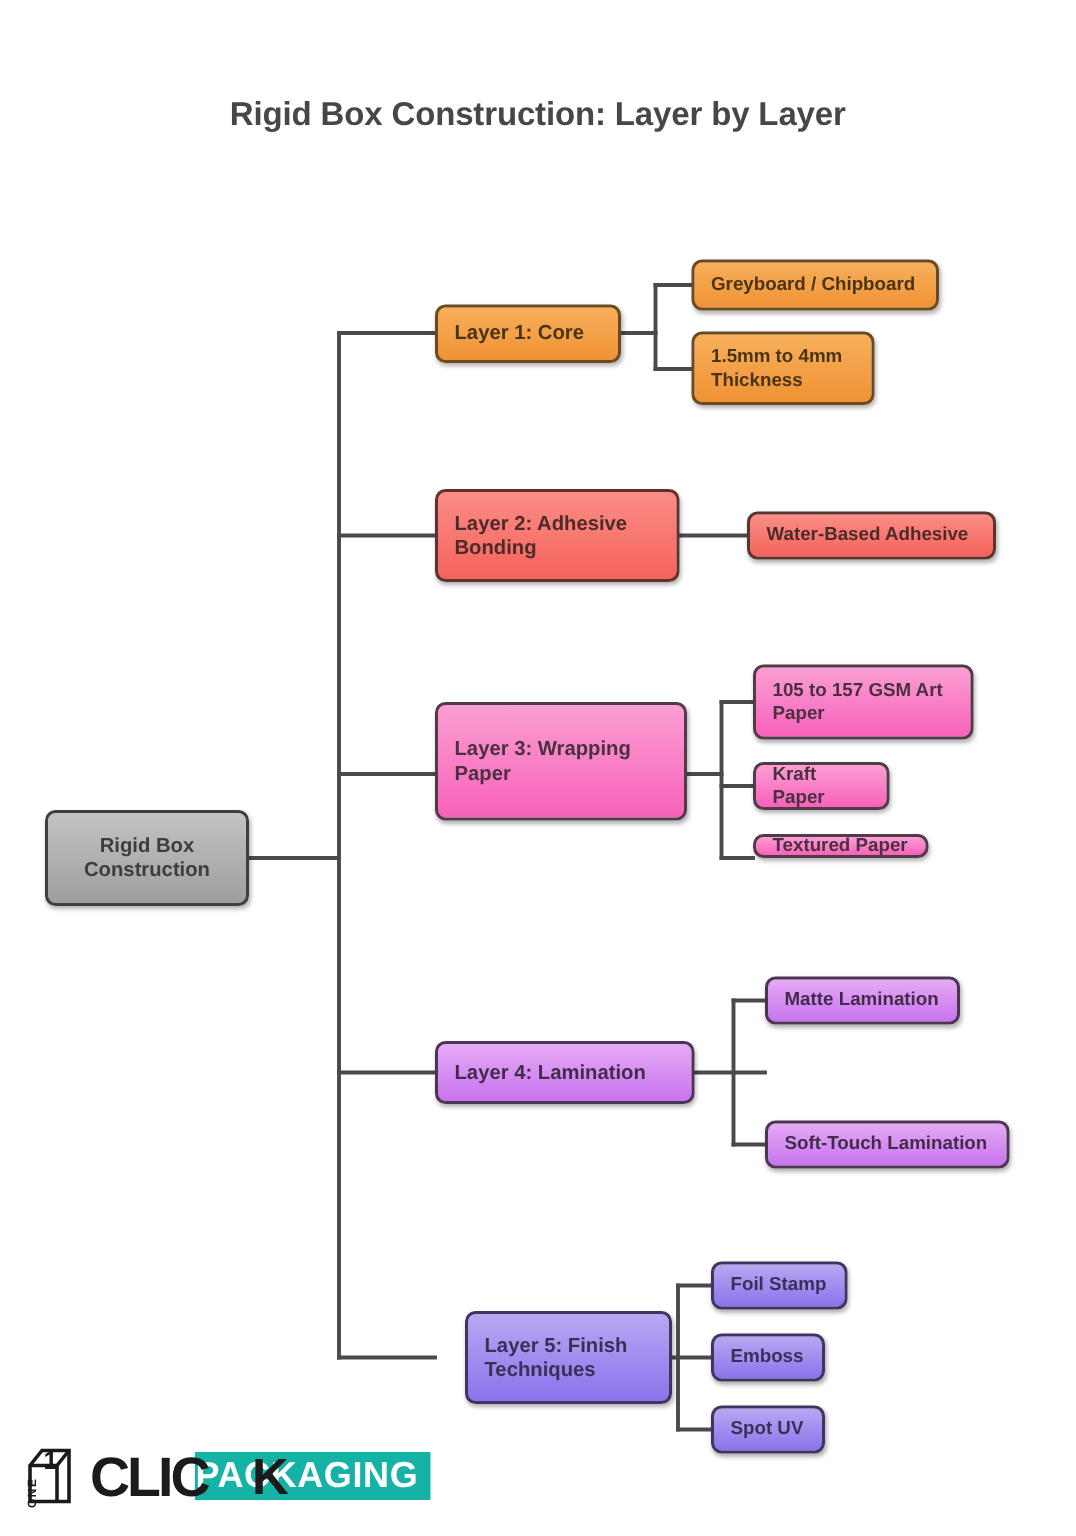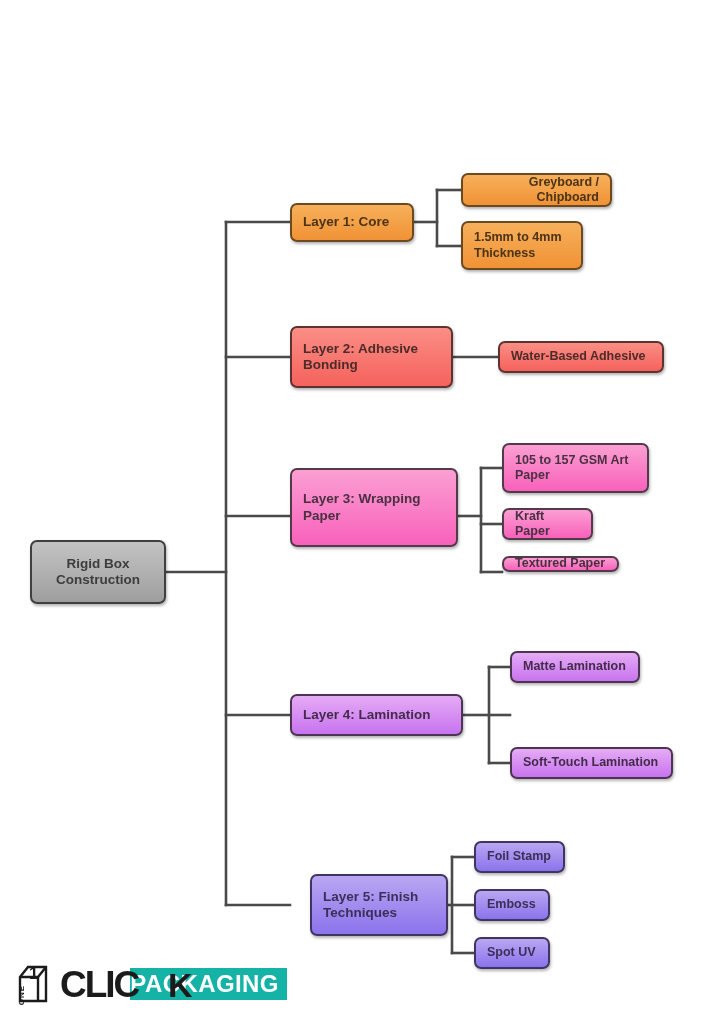--- a/index.html
+++ b/index.html
@@ -151,20 +151,21 @@
     writing-mode: vertical-rl;
     transform: rotate(180deg);
     letter-spacing: 1px;
   }
 </style>
 </head>
 <body>
 
 <div id="canvas">
 
+  <div id="page-title">Rigid Box Construction: Layer by Layer</div>
 
   <svg id="wires" viewBox="0 0 717 1024" width="717" height="1024">
     <g stroke="#4a4a4a" stroke-width="2.6" fill="none" stroke-linecap="square">
 
       <path d="M166 572 L226 572"></path>
 
       <path d="M226 222 L226 905"></path>
 
       <path d="M226 222 L290 222"></path>
       <path d="M226 357 L290 357"></path>
@@ -199,21 +200,21 @@
     </g>
   </svg>
 
   <div class="node n-root" style="left:30px; top:540px; width:136px; height:64px;">
     <span>Rigid Box Construction</span>
   </div>
 
   <div class="node parent-node c-orange" style="left:290px; top:203px; width:124px; height:39px;">
     <span>Layer 1: Core</span>
   </div>
-  <div class="node child-node c-orange" style="left:461px; top:173px; width:151px; height:34px;text-align:right;">
+  <div class="node child-node c-orange" style="left:461px; top:173px; width:165px; height:34px;text-align:right;">
     <span>Greyboard / Chipboard</span>
   </div>
   <div class="node child-node c-orange" style="left:461px; top:221px; width:122px; height:49px;">
     <span>1.5mm to 4mm Thickness</span>
   </div>
 
   <div class="node parent-node c-salmon" style="left:290px; top:326px; width:163px; height:62px;">
     <span>Layer 2: Adhesive Bonding</span>
   </div>
   <div class="node child-node c-salmon" style="left:498px; top:341px; width:166px; height:32px;">

